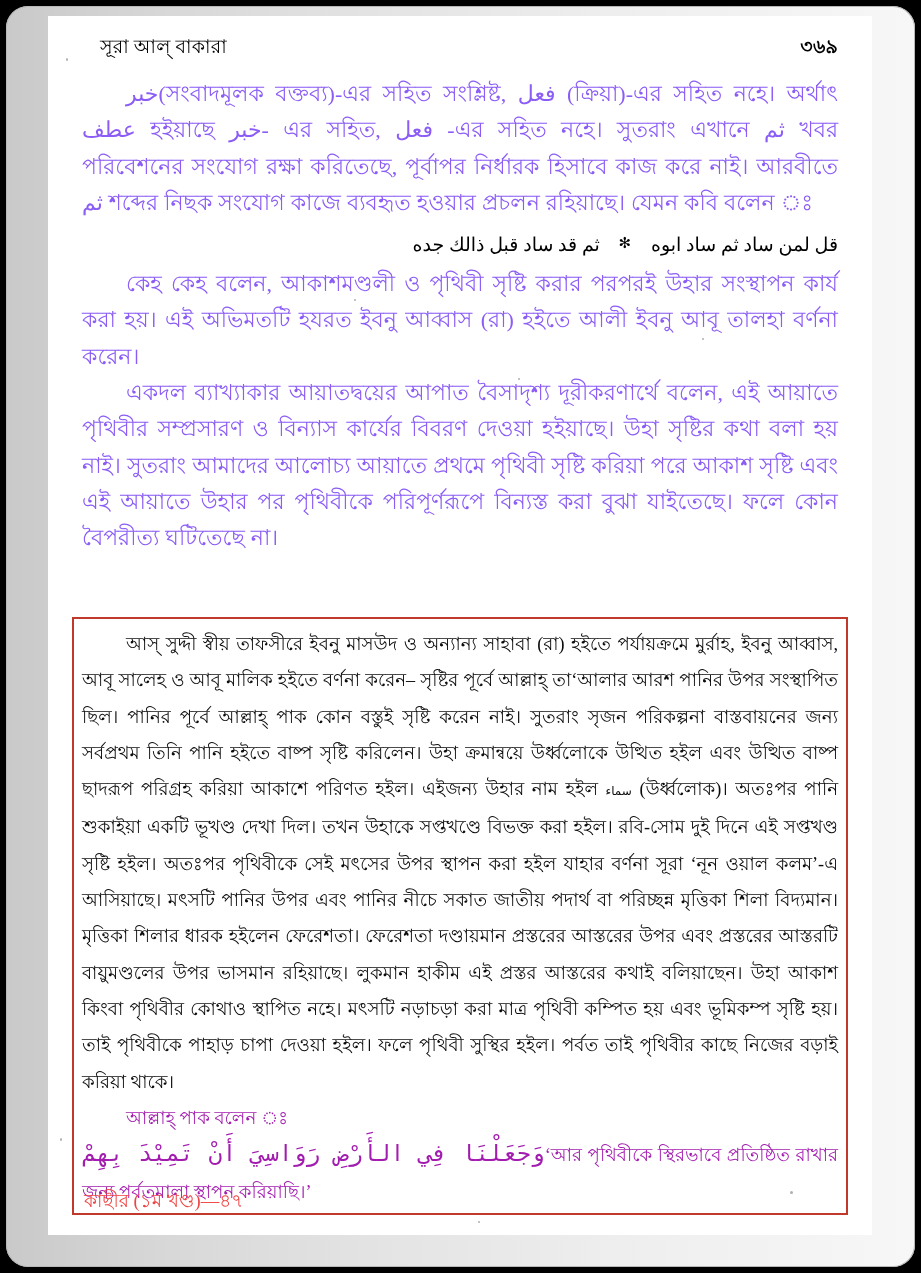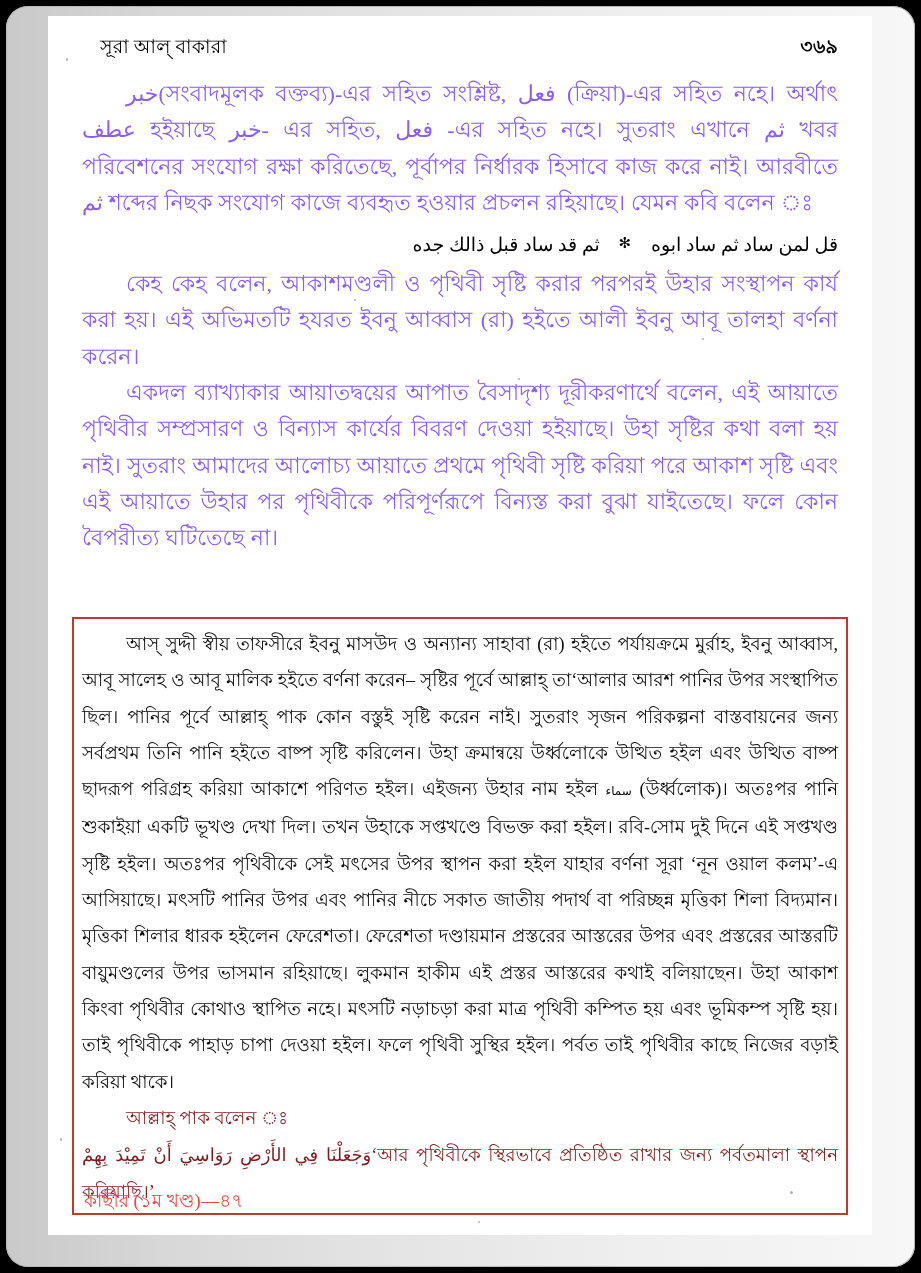--- a/index.html
+++ b/index.html
@@ -139,28 +139,28 @@
     direction: rtl;
     unicode-bidi: isolate;
     font-size: 12px;
   }
 
   .ayah-para {
     margin: 0;
     font-size: 18.2px;
     line-height: 37px;
     text-align: justify;
-    color: #7f1d1d;
+    color: #a21caf;
     text-indent: 0;
   }
   .ayah-ar {
-    font-family: Liberation Sans, sans-serif;
+    font-family: Liberation Mono, monospace;
     direction: rtl;
     unicode-bidi: isolate;
-    font-size: 18px;
+    font-size: 23px;
     letter-spacing: .5px;
   }
   .lead-in { text-indent: 44px; }
 
   
   .footer-sig {
     position: absolute;
     left: 36px;
     top: 1172px;
     font-size: 18.5px;

